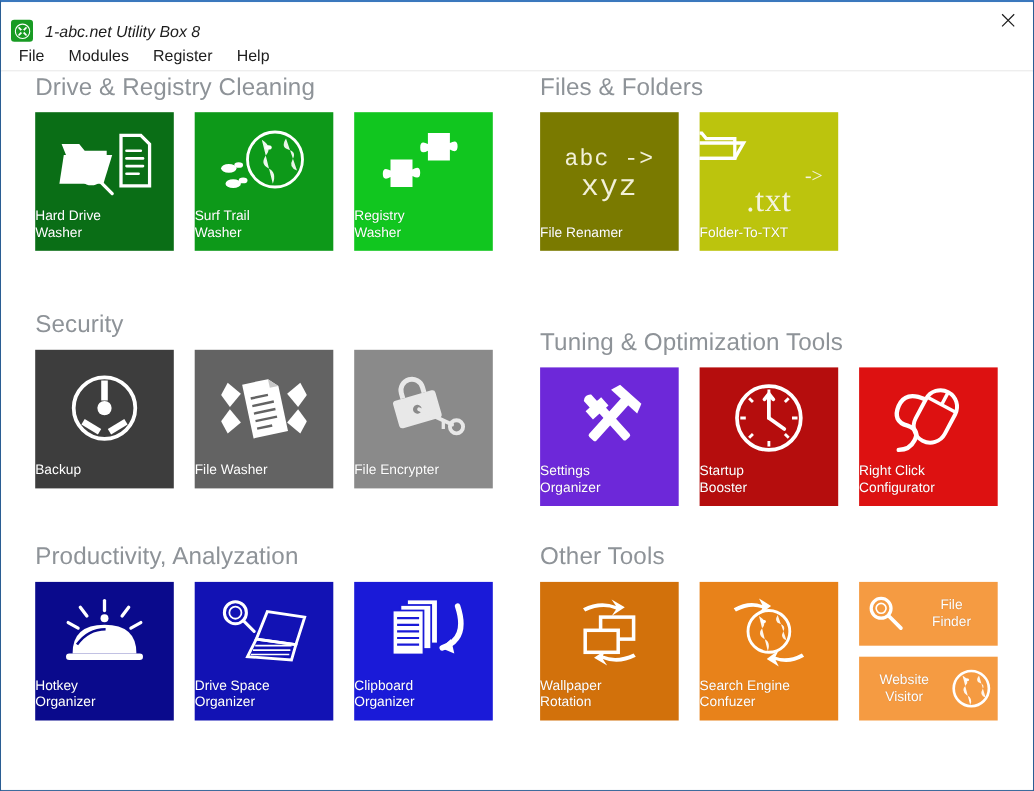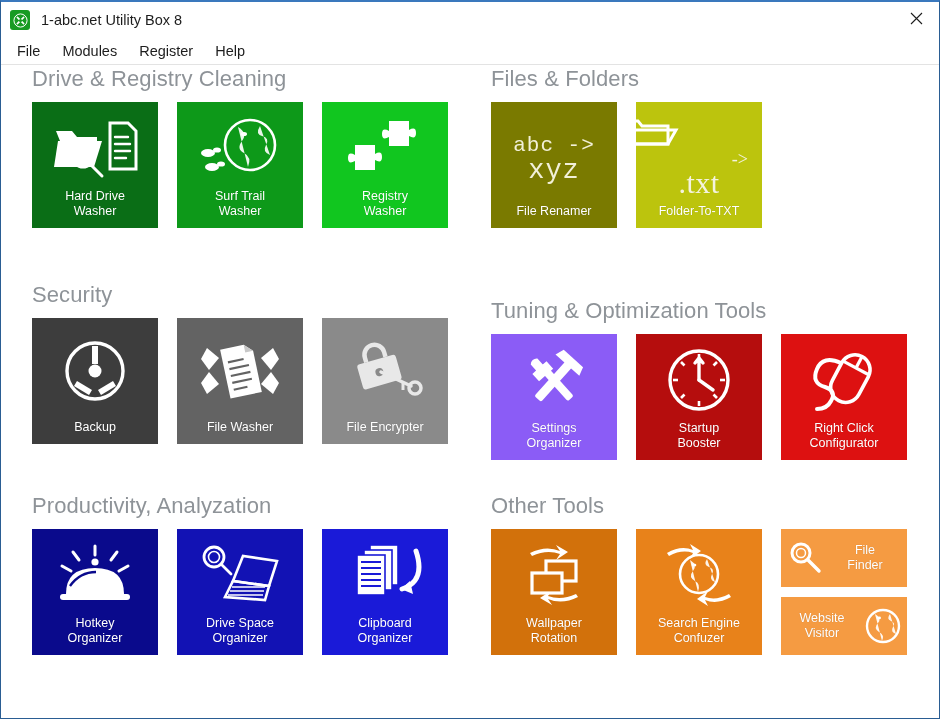--- a/index.html
+++ b/index.html
@@ -17,23 +17,24 @@
     background: #ffffff;
     border: 1px solid #2a5d93;
     border-top: 2px solid #3a78bd;
     display: flex; flex-direction: column;
   }
 
   
   #titlebar {
     height: 36px; flex: 0 0 36px;
     background: #ffffff;
-    display: flex; align-items: center;
+    display: flex; align-items: flex-end;
     padding-left: 9px;
     position: relative;
+    font-style: italic;
   }
   #app-icon {
     width: 20px; height: 20px;
     flex: 0 0 20px;
     background: #189b23;
     border-radius: 3px;
     display: flex; align-items: center; justify-content: center;
   }
   #app-icon svg { display: block; }
   #title-text {
@@ -99,21 +100,21 @@
   }
   .tile-art {
     flex: 1 1 auto;
     width: 100%;
     display: flex; align-items: center; justify-content: center;
     padding-top: 4px;
   }
   .tile-art svg { display: block; }
   .tile-label {
     width: 100%;
-    text-align: center;
+    text-align: left;
     color: #ffffff;
     font-size: 12.5px;
     line-height: 15px;
     padding-bottom: 9px;
     white-space: pre-line;
     text-shadow: 0 0 1px rgba(0,0,0,.22);
   }
 
   
   .tile-stack {
@@ -353,21 +354,21 @@
           <div class="tile-label">File Encrypter</div>
         </div>
 
       </div>
     </div>
 
     <div class="section col-right" style="top:232px;">
       <div class="section-title">Tuning &amp; Optimization Tools</div>
       <div class="tile-row">
 
-        <div class="tile" style="background:#8b5cf6">
+        <div class="tile" style="background:#6d28d9">
           <div class="tile-art">
             <svg width="70" height="66" viewBox="0 0 70 66">
               <g fill="#fff">
                 <g transform="rotate(42 35 33)">
                   <rect x="31" y="6" width="9" height="52" rx="2"></rect>
                   <path d="M22 4 h26 l3 9 h-32z"></path>
                 </g>
                 <g transform="rotate(-42 35 33)">
                   <rect x="31" y="14" width="8" height="44" rx="2"></rect>
                   <path d="M28 6 v8 h-5 v10 h19 v-10 h-5 v-8 a6 6 0 0 0 -9 0z"></path>

